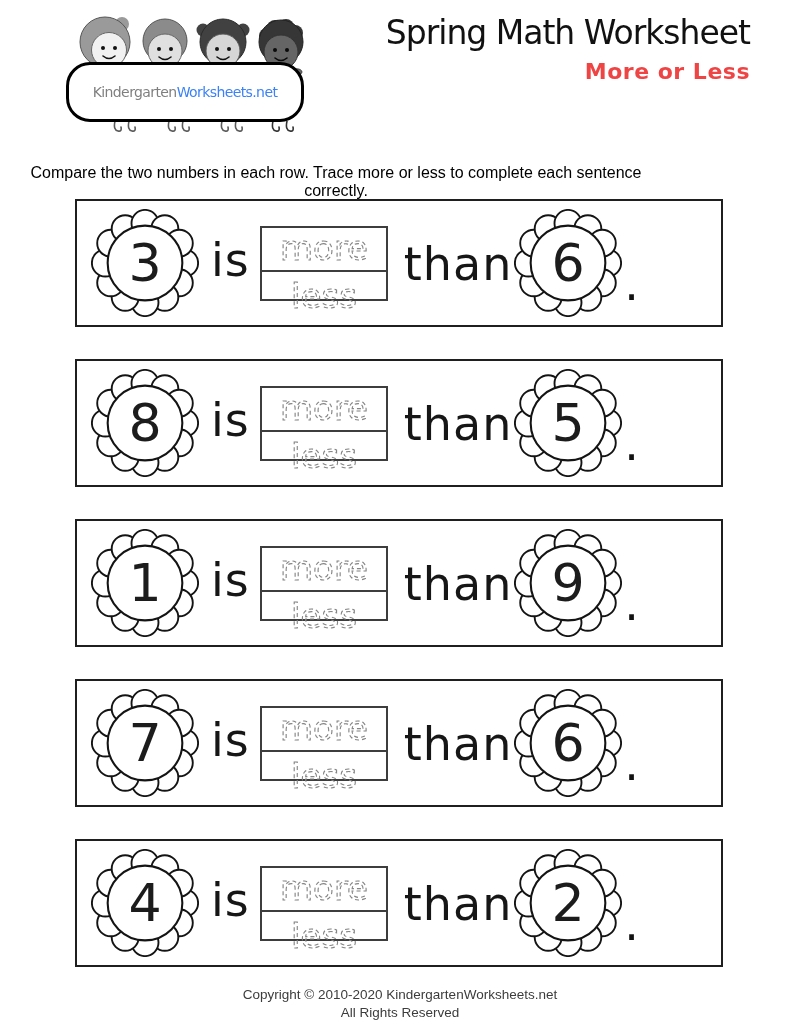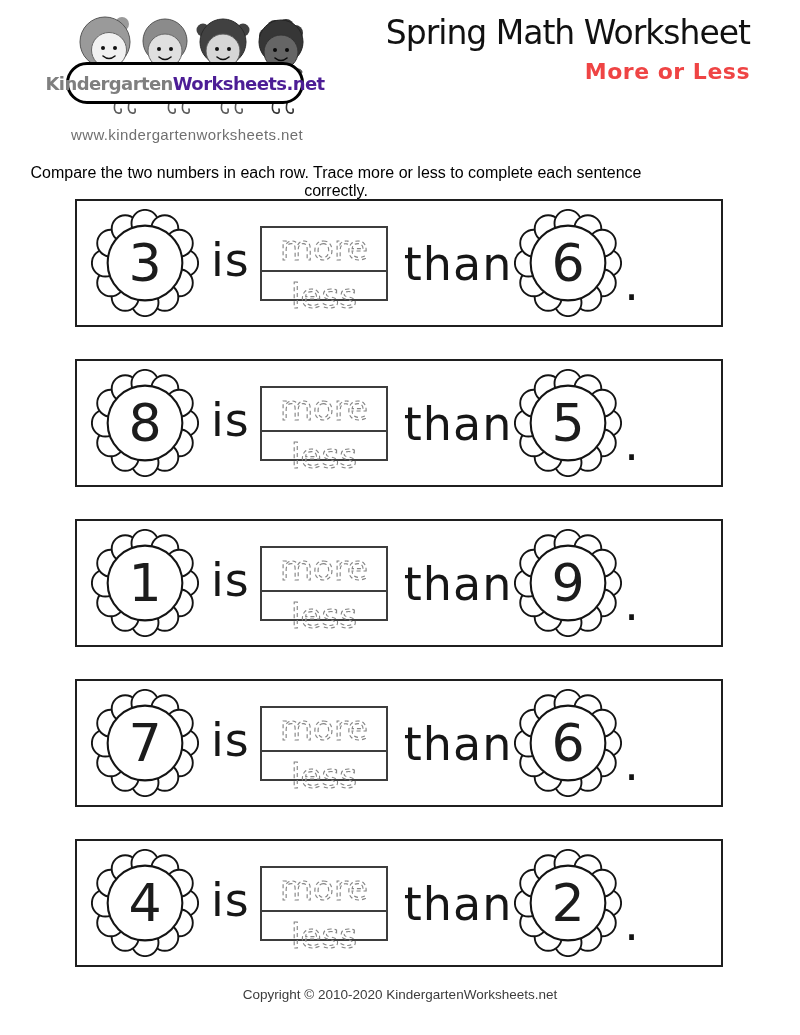--- a/index.html
+++ b/index.html
@@ -15,28 +15,28 @@
 
   
   .header { position:absolute; top:14px; left:66px; right:50px; display:flex; }
 
   .logo { width:242px; flex:0 0 auto; text-align:center; }
   .heads { display:block; margin:0 auto -14px auto; position:relative; z-index:1; }
   .sign {
     position:relative; z-index:2;
     border:3px solid #000; border-radius:24px;
     background:#fff;
-    width:238px; height:42px;
+    width:238px; height:60px;
     display:flex; align-items:center; justify-content:center;
     font-family:"DejaVu Sans", sans-serif;
-    font-weight:bold; font-size:18px; letter-spacing:-0.6px;
+    font-weight:normal; font-size:14px; letter-spacing:-0.6px;
     white-space:nowrap;
   }
   .sign .k-gray { color:#7f7f7f; }
-  .sign .k-black { color:#4c1d95;text-align:center; }
+  .sign .k-black { color:#3b82f6;text-align:center; }
   .legs { display:block; margin:-1px auto 0 auto; }
   .website {
     margin-top:8px; color:#707070; font-size:15px; letter-spacing:0.4px;
     font-family:"Liberation Sans", sans-serif;
   }
 
   .titleblock { margin-left:32px; flex:1 1 auto;text-align:right; }
   .title {
     font-family:"DejaVu Sans", sans-serif;
     font-size:33px; font-weight:400; color:#111;
@@ -193,21 +193,20 @@
             <path d="M52 0 q-2 9 3 10 q4 1 3 -4"></path>
           <path d="M92 0 q-2 9 3 10 q4 1 3 -4"></path>
             <path d="M106 0 q-2 9 3 10 q4 1 3 -4"></path>
           <path d="M145 0 q-2 9 3 10 q4 1 3 -4"></path>
             <path d="M159 0 q-2 9 3 10 q4 1 3 -4"></path>
           <path d="M196 0 q-2 9 3 10 q4 1 3 -4" stroke="#333"></path>
             <path d="M210 0 q-2 9 3 10 q4 1 3 -4" stroke="#333"></path>
         </g>
       </svg>
 
-      <div class="website">www.kindergartenworksheets.net</div>
     </div>
 
     <div class="titleblock">
       <div class="title">Spring Math Worksheet</div>
       <div class="subtitle">More or Less</div>
     </div>
   </div>
 
   <div class="instructions">Compare the two numbers in each row. Trace more or less to complete each sentence correctly.</div>
 
@@ -340,15 +339,16 @@
         <use href="#flower-shape"></use>
         <text class="fnum" x="60" y="80" text-anchor="middle">2</text>
       </svg>
       <span class="period">.</span>
     </div>
 
   </div>
 
   <div class="footer">
     <div>Copyright © 2010-2020 KindergartenWorksheets.net</div>
+    <div>All Rights Reserved</div>
   </div>
 
 </div>
 
 </body></html>

